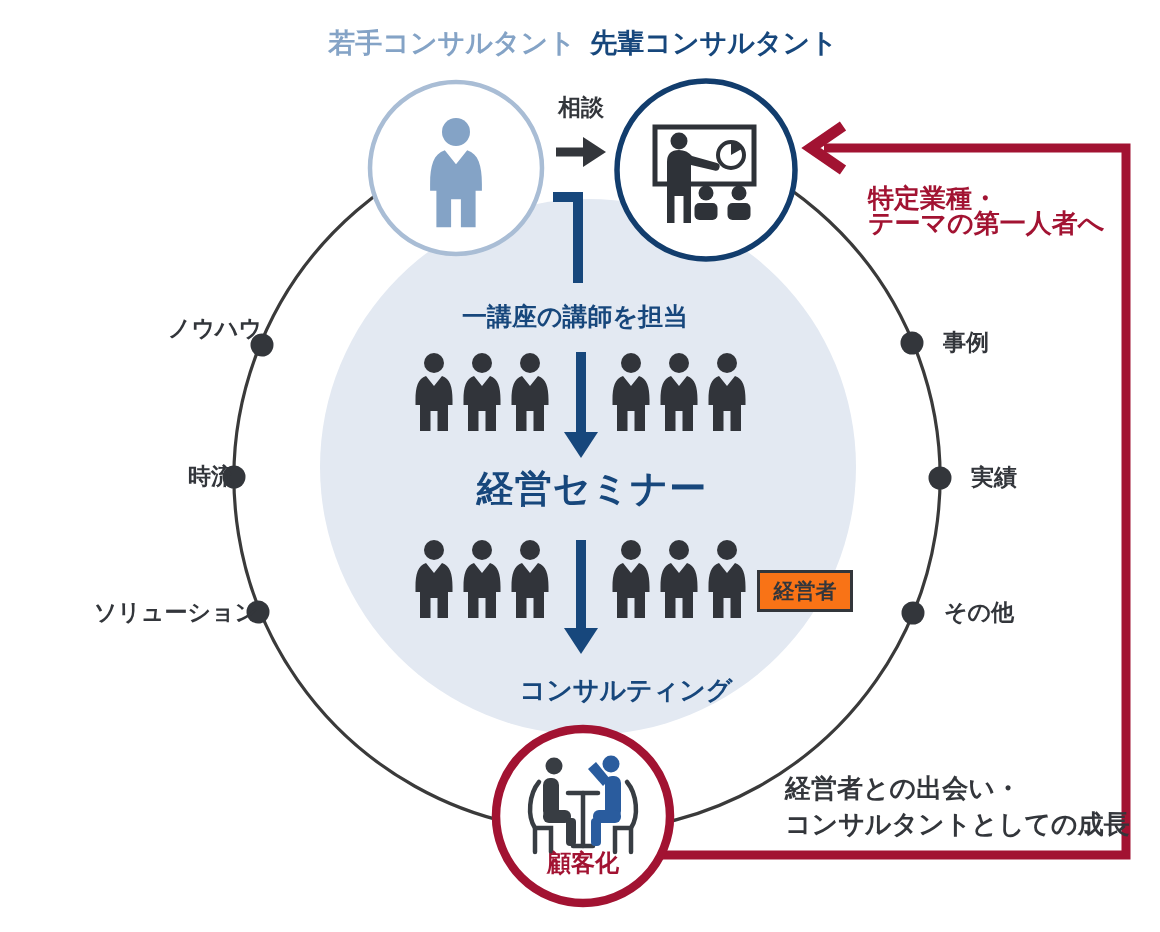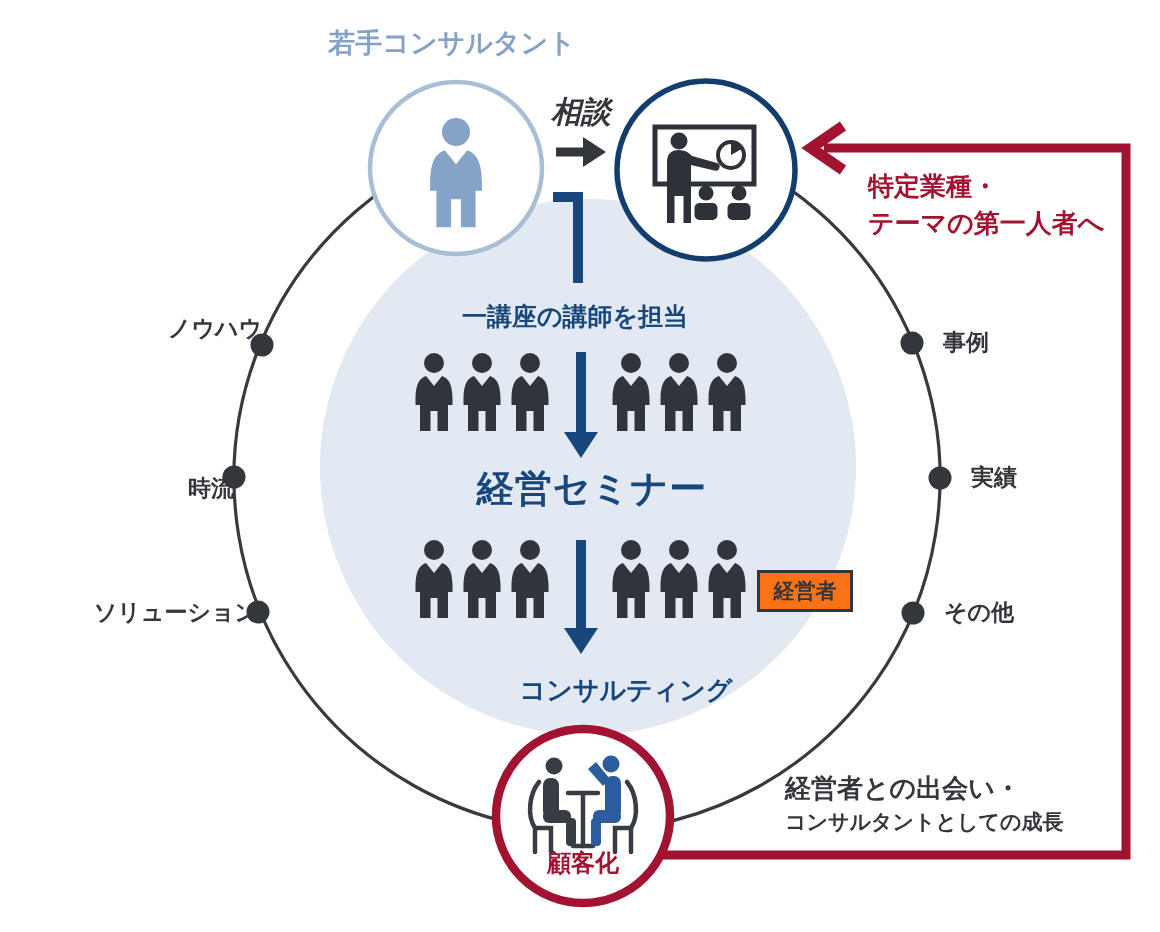--- a/index.html
+++ b/index.html
@@ -17,35 +17,35 @@
     white-space:nowrap;
     line-height:1.1;
   }
   .center-x{transform:translateX(-50%);}
   .c-lightblue{color:#84A3C6;}
   .c-navy{color:#17477C;}
   .c-dark{color:#33363B;}
   .c-crimson{color:#A21332;}
   .young-label{left:452px;top:29px;font-size:27px;}
   .senior-label{left:714px;top:29px;font-size:27px;}
-  .soudan-label{left:581px;top:95px;font-size:30px;font-style:italic;}
+  .soudan-label{left:581px;top:95px;font-size:23px;}
   .lecture-label{left:575px;top:303px;font-size:25px;}
   .seminar-title{left:592px;top:469px;font-size:37px;letter-spacing:1px;text-align:center;}
   .consulting-label{left:586px;top:676px;font-size:26px;margin-left:40px;}
   .ring-lbl{font-size:23px;}
   .lbl-knowhow{right:898px;top:316px;}
-  .lbl-jiryu{right:926px;top:476px;padding-left:24px;}
+  .lbl-jiryu{right:926px;top:464px;padding-left:24px;}
   .lbl-solution{right:902px;top:600px;}
   .lbl-jirei{left:943px;top:330px;}
   .lbl-jisseki{left:971px;top:465px;}
   .lbl-sonota{left:944px;top:600px;}
-  .expert-1{left:868px;top:172px;font-size:26px;}
+  .expert-1{left:868px;top:184px;font-size:26px;}
   .expert-2{left:868px;top:209px;font-size:26px;}
   .growth-1{left:785px;top:774px;font-size:26px;}
-  .growth-2{left:785px;top:810px;font-size:21px;}
+  .growth-2{left:785px;top:810px;font-size:26px;}
   .customer-label{left:583px;top:850px;font-size:24px;}
   .manager-tag{
     position:absolute;left:757px;top:570px;
     width:90px;height:36px;
     background:#f97316;
     border:3px solid #33363B;
     display:flex;align-items:center;justify-content:center;
     font-size:21px;font-weight:700;color:#33363B;
   }
 </style>
@@ -158,20 +158,21 @@
           <polygon points="20,-26 5,-43 13,-50 27,-33"></polygon>
           <rect x="22" y="-36" width="16" height="42" rx="7"></rect>
           <rect x="10" y="-2" width="28" height="13" rx="6"></rect>
           <rect x="8" y="6" width="10" height="28" rx="4"></rect>
         </g>
       </g>
     </g>
   </svg>
 
   <div class="lbl center-x c-lightblue young-label">若手コンサルタント</div>
+  <div class="lbl center-x c-navy senior-label">先輩コンサルタント</div>
   <div class="lbl center-x c-dark soudan-label">相談</div>
 
   <div class="lbl center-x c-navy lecture-label">一講座の講師を担当</div>
   <div class="lbl center-x c-navy seminar-title">経営セミナー</div>
   <div class="lbl center-x c-navy consulting-label">コンサルティング</div>
   <div class="manager-tag">経営者</div>
 
   <div class="lbl c-dark ring-lbl lbl-knowhow">ノウハウ</div>
   <div class="lbl c-dark ring-lbl lbl-jiryu">時流</div>
   <div class="lbl c-dark ring-lbl lbl-solution">ソリューション</div>

